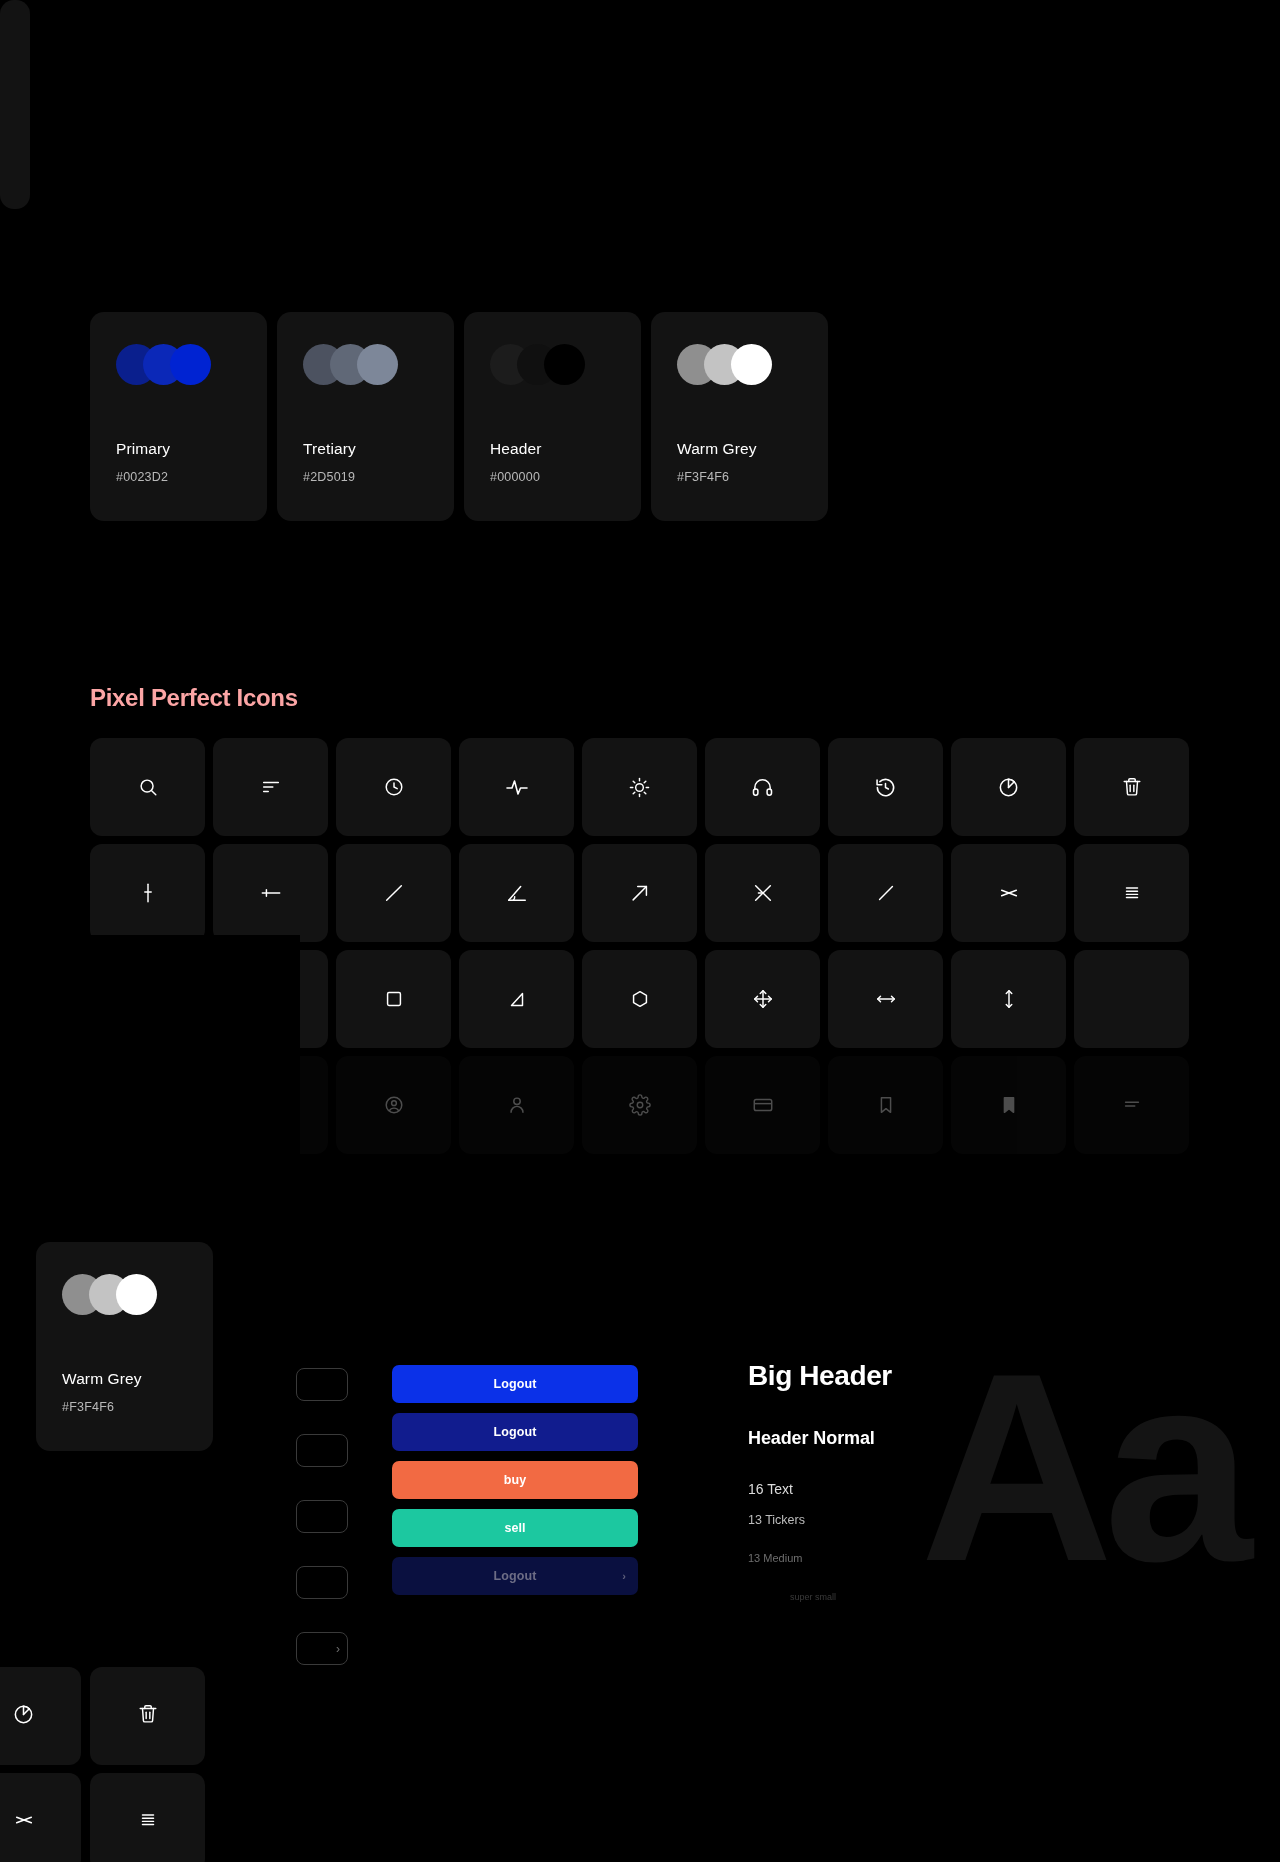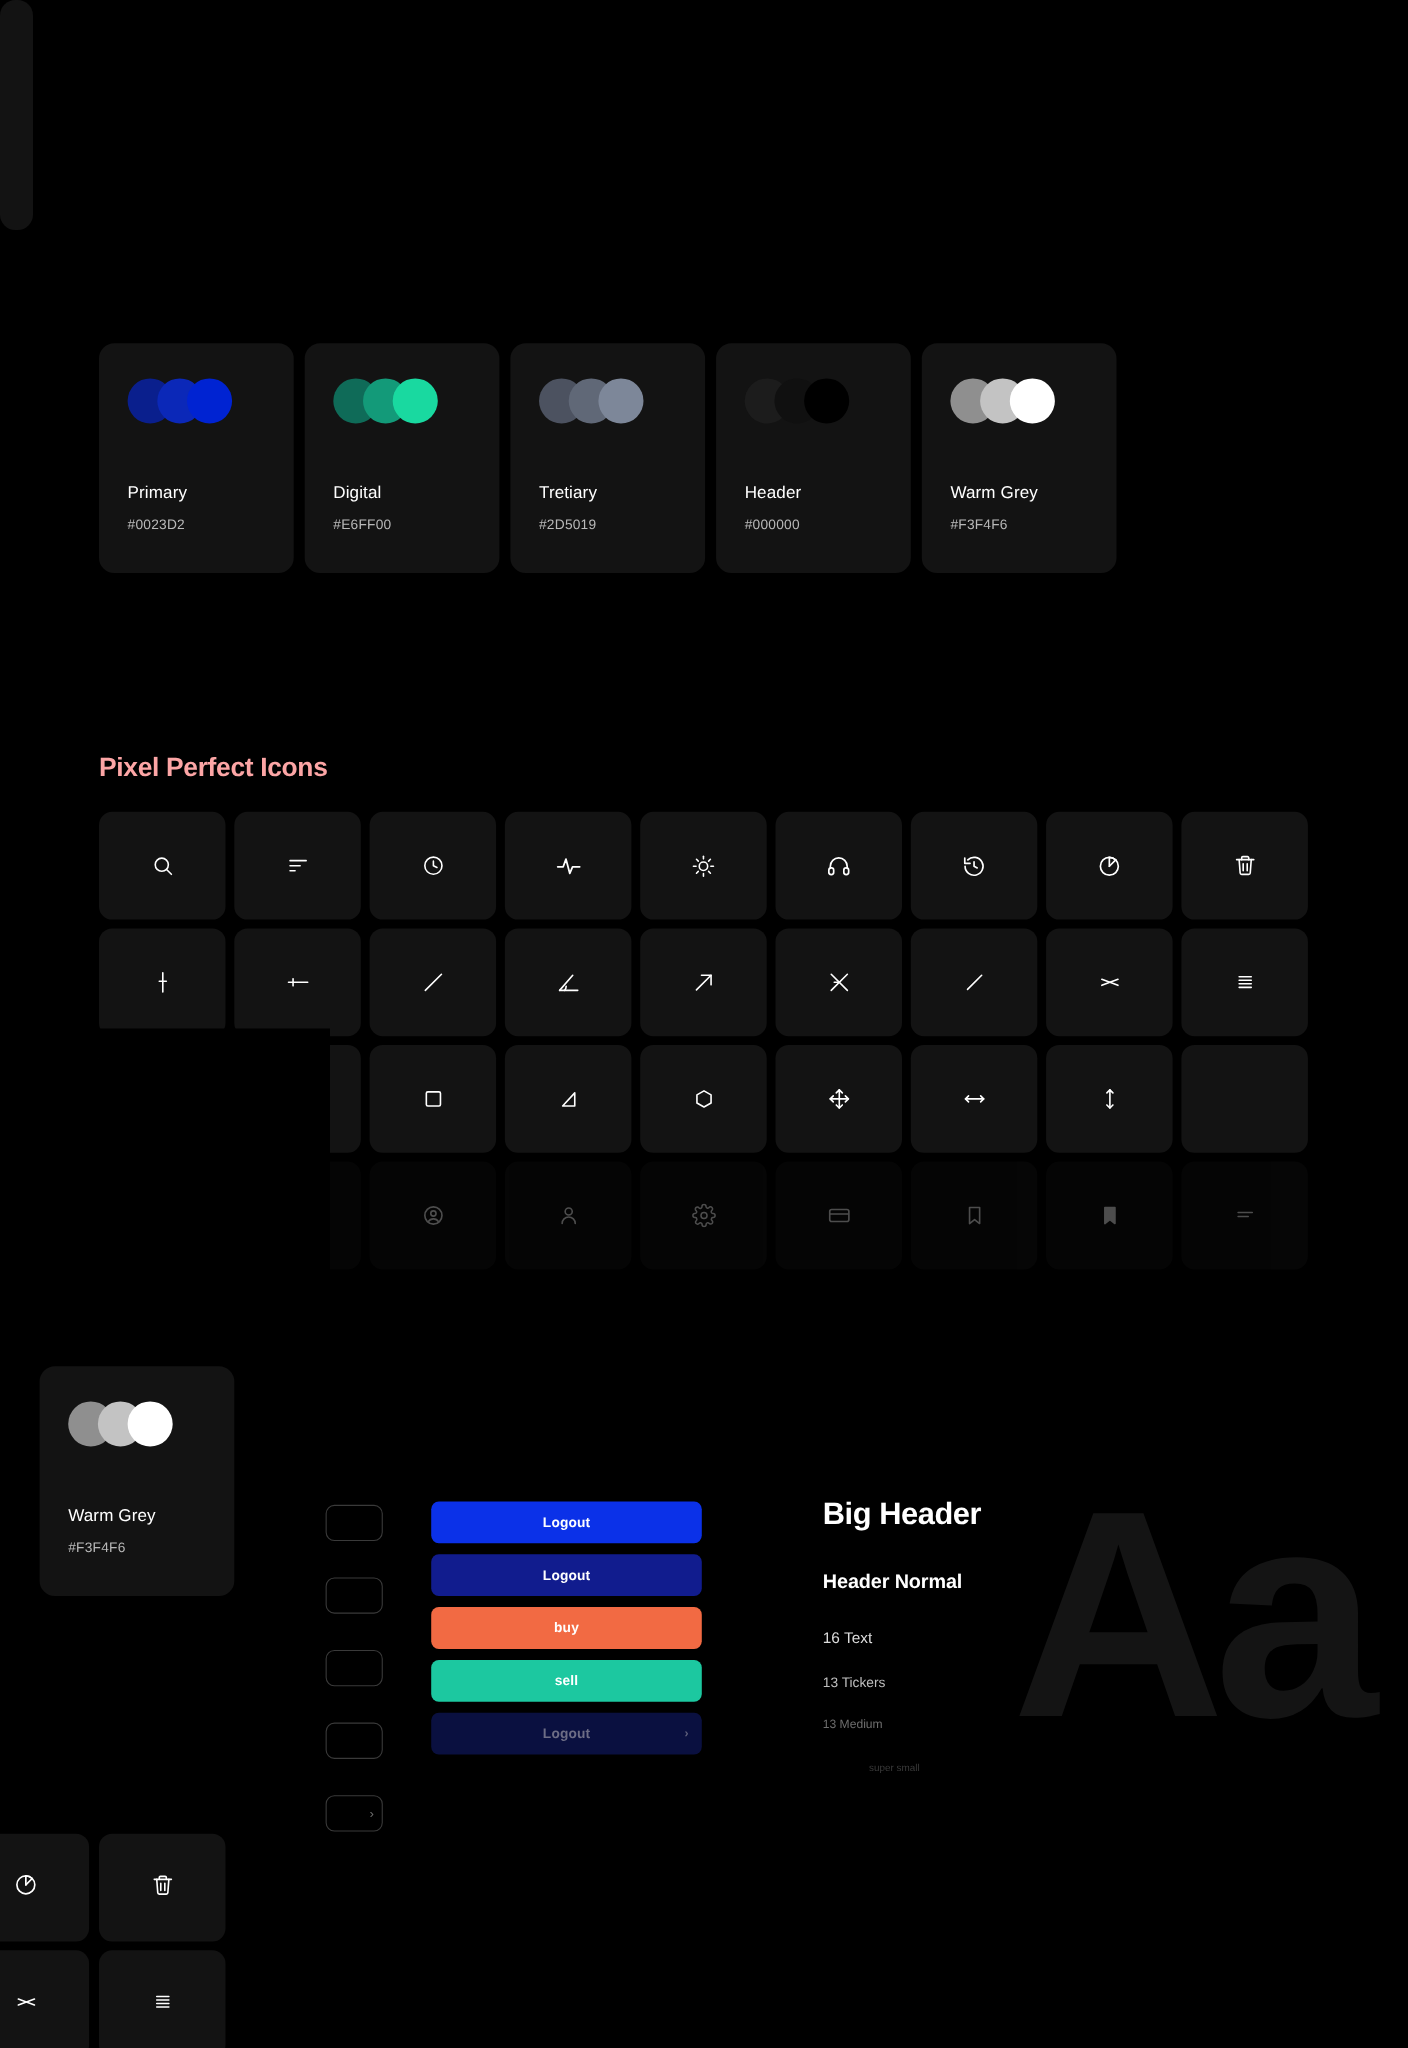--- a/index.html
+++ b/index.html
@@ -223,21 +223,21 @@
     font-weight: 700;
     color: #141414;
     line-height: 0.95;
     letter-spacing: -10px;
     z-index: 3;
     user-select: none;
   }
   .t-big { font-size: 28px; font-weight: 700; color: #fff; letter-spacing: -0.4px; }
   .t-norm { font-size: 18px; font-weight: 700; color: #fff; margin-top: 36px; letter-spacing: -0.1px; }
   .t-16 { font-size: 14px; color: #dcdcdc; margin-top: 32px; }
-  .t-13 { font-size: 12.5px; color: #bdbdbd; margin-top: 26px; }
+  .t-13 { font-size: 12.5px; color: #bdbdbd; margin-top: 16px; }
   .t-13m { font-size: 11px; color: #6e6e6e; margin-top: 25px; }
   .t-ss { font-size: 9px; color: #3a3a3a; margin-top: 28px; margin-left: 42px; }
 </style>
 </head>
 <body>
 
 <div class="page">
 
 
   <div class="palette-row">
@@ -246,29 +246,20 @@
       <div class="circles">
         <span class="c c1" style="background:#0a1f8d"></span>
         <span class="c c2" style="background:#0b28b8"></span>
         <span class="c c3" style="background:#0023D2"></span>
       </div>
       <div class="swatch-name">Primary</div>
       <div class="swatch-hex">#0023D2</div>
     </div>
 
 
-    <div class="swatch-card">
-      <div class="circles">
-        <span class="c c1" style="background:#0f6b58"></span>
-        <span class="c c2" style="background:#139a79"></span>
-        <span class="c c3" style="background:#19D9A0"></span>
-      </div>
-      <div class="swatch-name">Digital</div>
-      <div class="swatch-hex">#E6FF00</div>
-    </div>
 
     <div class="swatch-card">
       <div class="circles">
         <span class="c c1" style="background:#4c5260"></span>
         <span class="c c2" style="background:#606877"></span>
         <span class="c c3" style="background:#7d8799"></span>
       </div>
       <div class="swatch-name">Tretiary</div>
       <div class="swatch-hex">#2D5019</div>
     </div>

